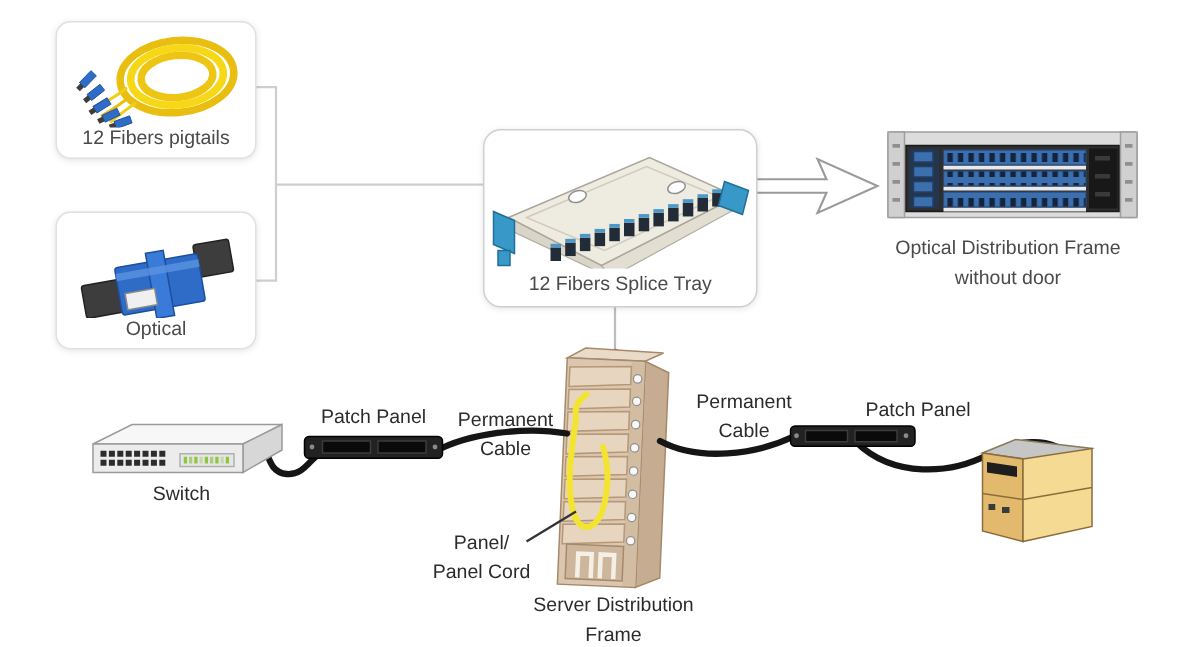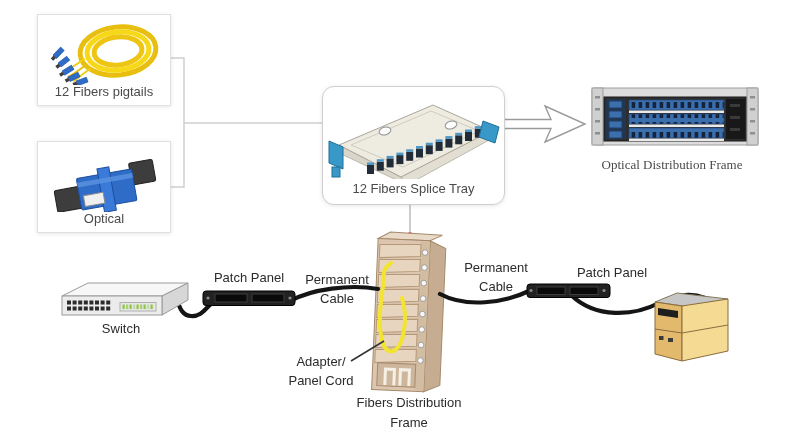--- a/index.html
+++ b/index.html
@@ -1,18 +1,18 @@
 <!DOCTYPE html>
 <html><head>
 <meta charset="utf-8">
 <style>
   html,body{margin:0;padding:0;background:#fff;}
   .stage{position:relative;width:800px;height:431px;background:#ffffff;
          font-family:"Liberation Sans",sans-serif;overflow:hidden;}
-  .card{position:absolute;background:#fff;border:1px solid #e0e0e0;border-radius:0;
+  .card{position:absolute;background:#fff;border:1px solid #e0e0e0;border-radius:10px;
         box-shadow:0 1px 4px rgba(0,0,0,.10);}
   .card .card-label{position:absolute;left:0;right:0;bottom:6px;text-align:center;
         font-size:13px;color:#4a4a4a;}
   .card svg{position:absolute;top:0;left:0;}
   .lbl{position:absolute;text-align:center;font-size:13px;color:#2b2b2b;line-height:19px;}
   .lbl.gray{color:#4a4a4a;line-height:20px;}
   #artwork{position:absolute;top:0;left:0;}
 </style>
 </head>
 <body>
@@ -286,44 +286,45 @@
             <rect y="-2.5" width="7" height="2.5" fill="#4e98c8"></rect>
           </g>
       </g>
       <polygon points="6,54 20,60 20,82 6,76" fill="#3898c8" stroke="#1f6f98"></polygon>
       <rect x="9" y="80" width="8" height="10" fill="#3898c8" stroke="#1f6f98"></rect>
       <polygon points="160,34 176,40 172,56 156,50" fill="#3898c8" stroke="#1f6f98"></polygon>
     </svg>
     <div class="card-label" style="bottom:8px;">12 Fibers Splice Tray</div>
   </div>
 
-  <div class="lbl gray" style="left:572px;top:155px;width:200px;font-family:Liberation Serif, serif;">
+  <div class="lbl gray" style="left:572px;top:155px;width:200px;">
     <div>Optical Distribution Frame</div>
+    <div>without door</div>
   </div>
 
   <div class="lbl" style="left:80px;top:319px;width:82px;">Switch</div>
 
   <div class="lbl" style="left:199px;top:268px;width:100px;">Patch Panel</div>
 
   <div class="lbl" style="left:287px;top:270px;width:100px;">
     <div>Permanent</div>
     <div>Cable</div>
   </div>
 
   <div class="lbl" style="left:446px;top:258px;width:100px;">
     <div>Permanent</div>
     <div>Cable</div>
   </div>
 
   <div class="lbl" style="left:562px;top:263px;width:100px;">Patch Panel</div>
 
   <div class="lbl" style="left:271px;top:352px;width:100px;">
-    <div>Adapter/</div>
+    <div>Panel/</div>
     <div>Panel Cord</div>
   </div>
 
   <div class="lbl" style="left:334px;top:393px;width:150px;line-height:20px;">
-    <div>Fibers Distribution</div>
+    <div>Server Distribution</div>
     <div>Frame</div>
   </div>
 
 
 </div>
 
 </body></html>

